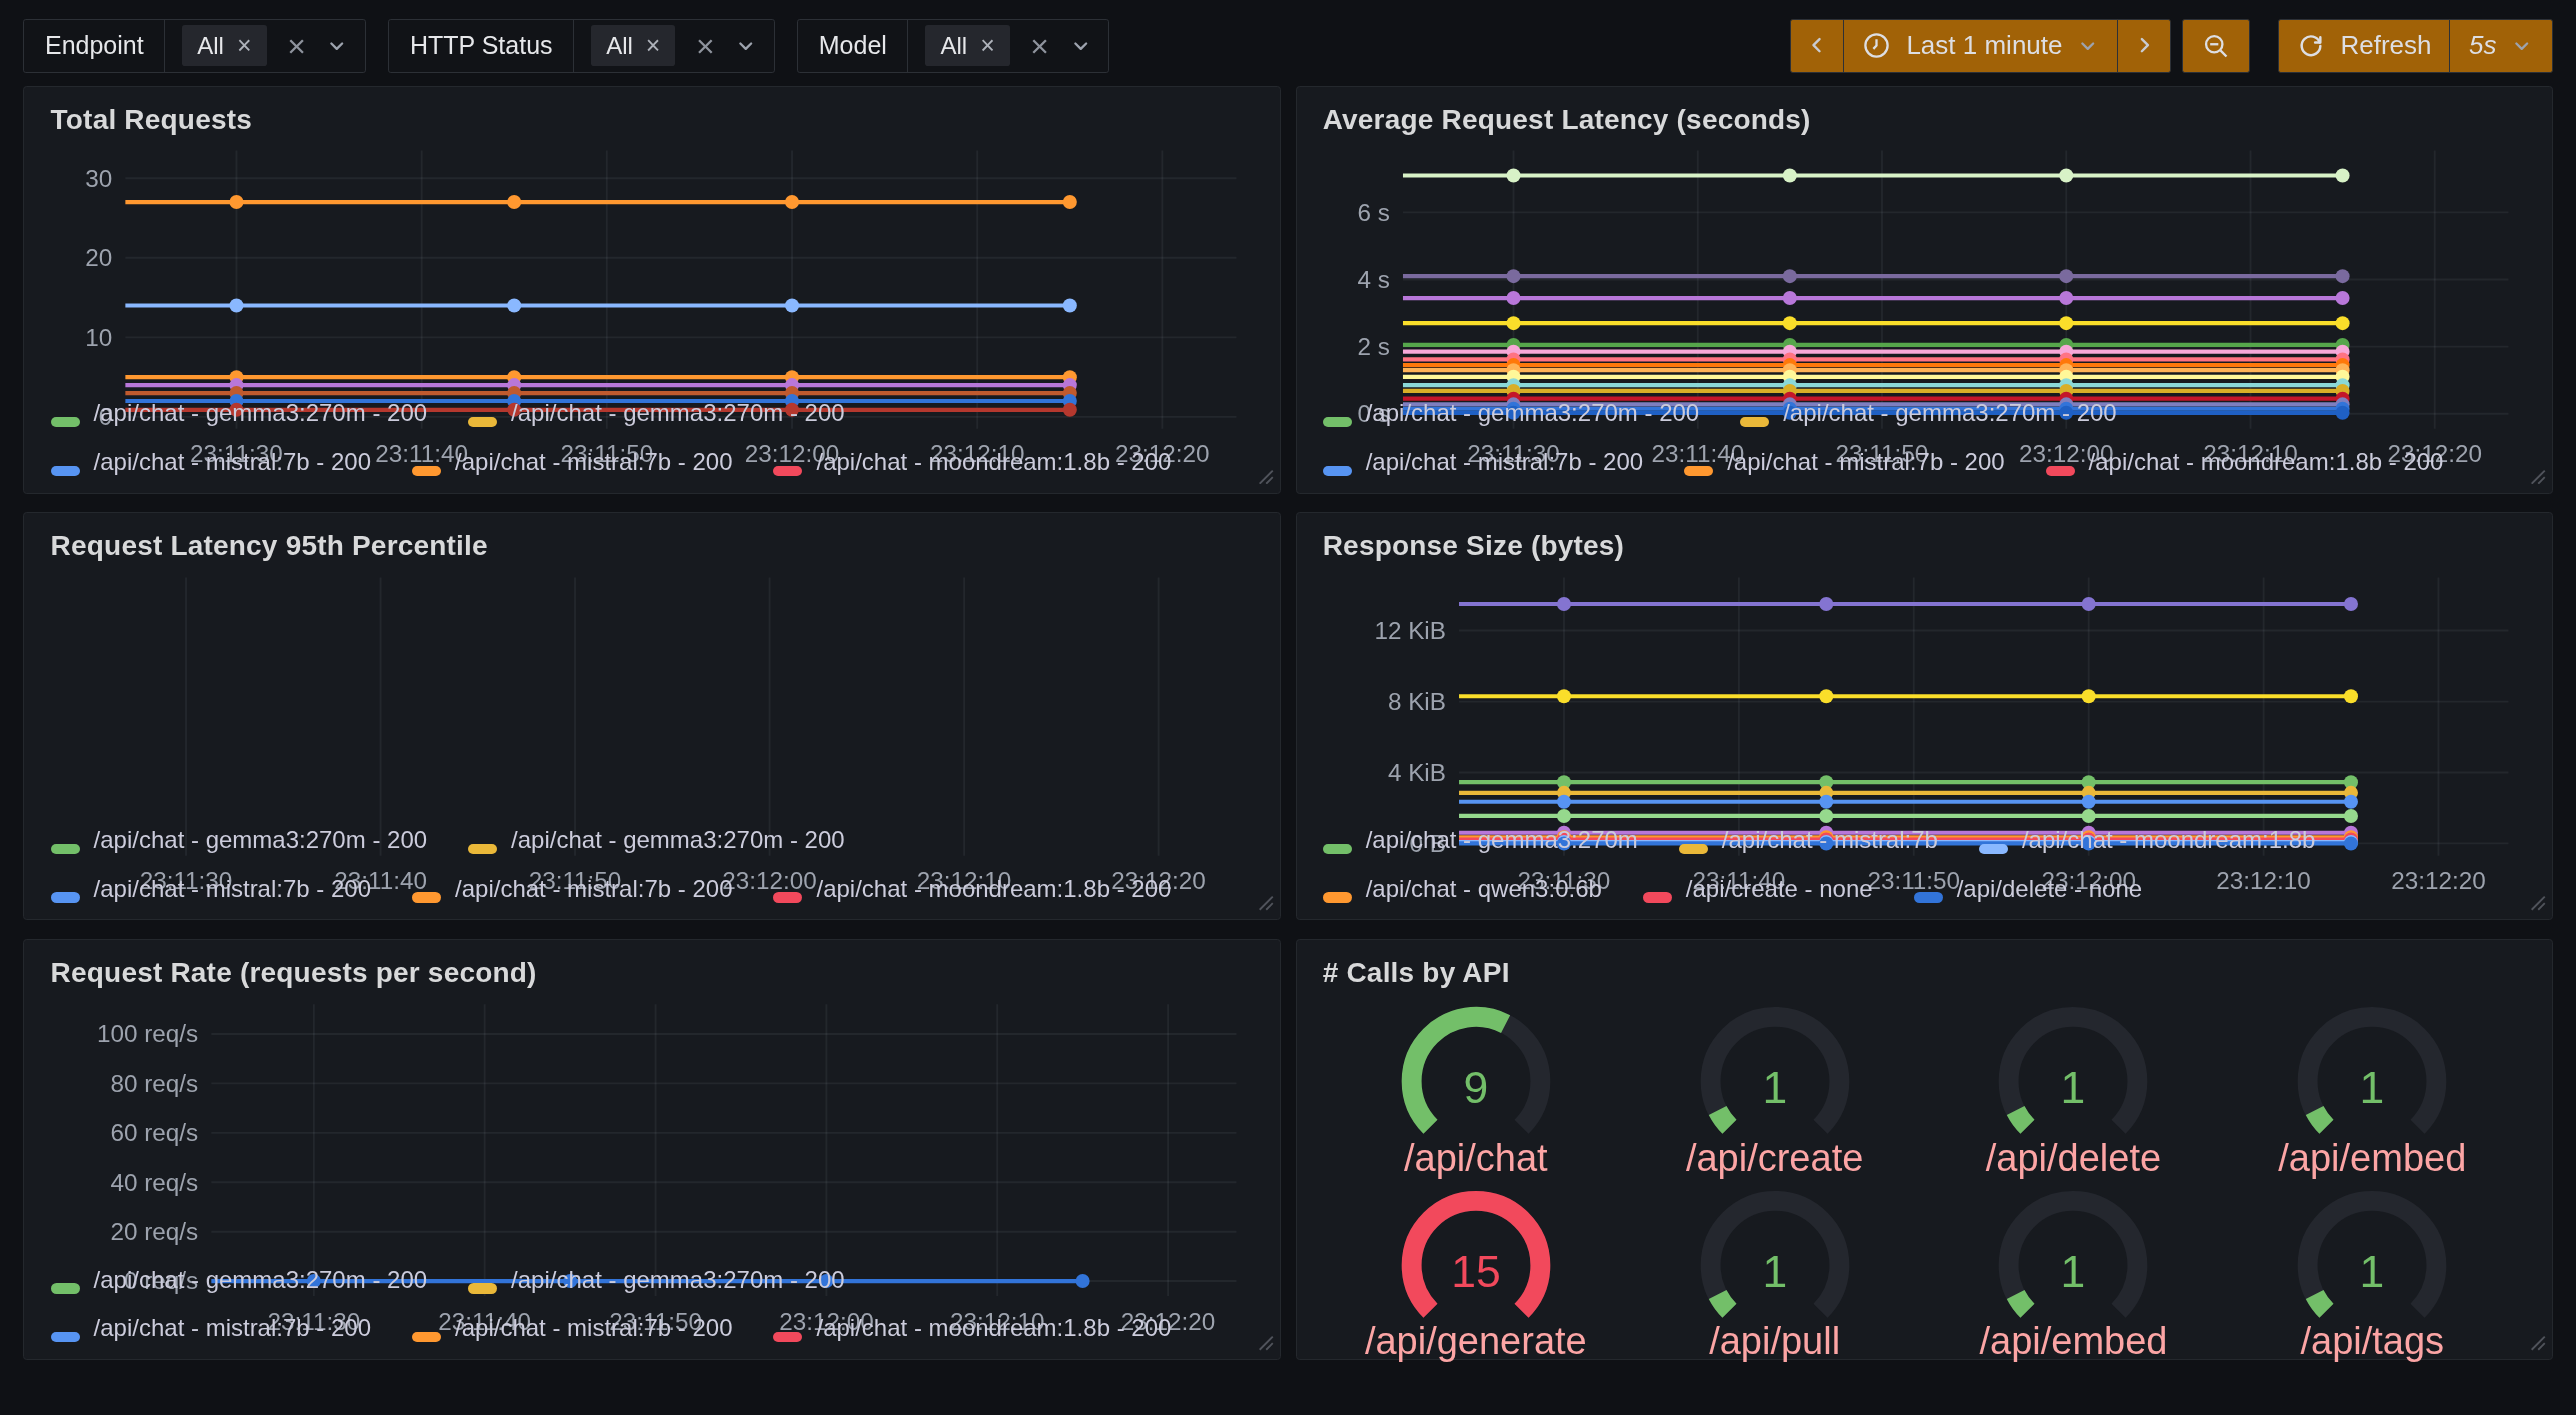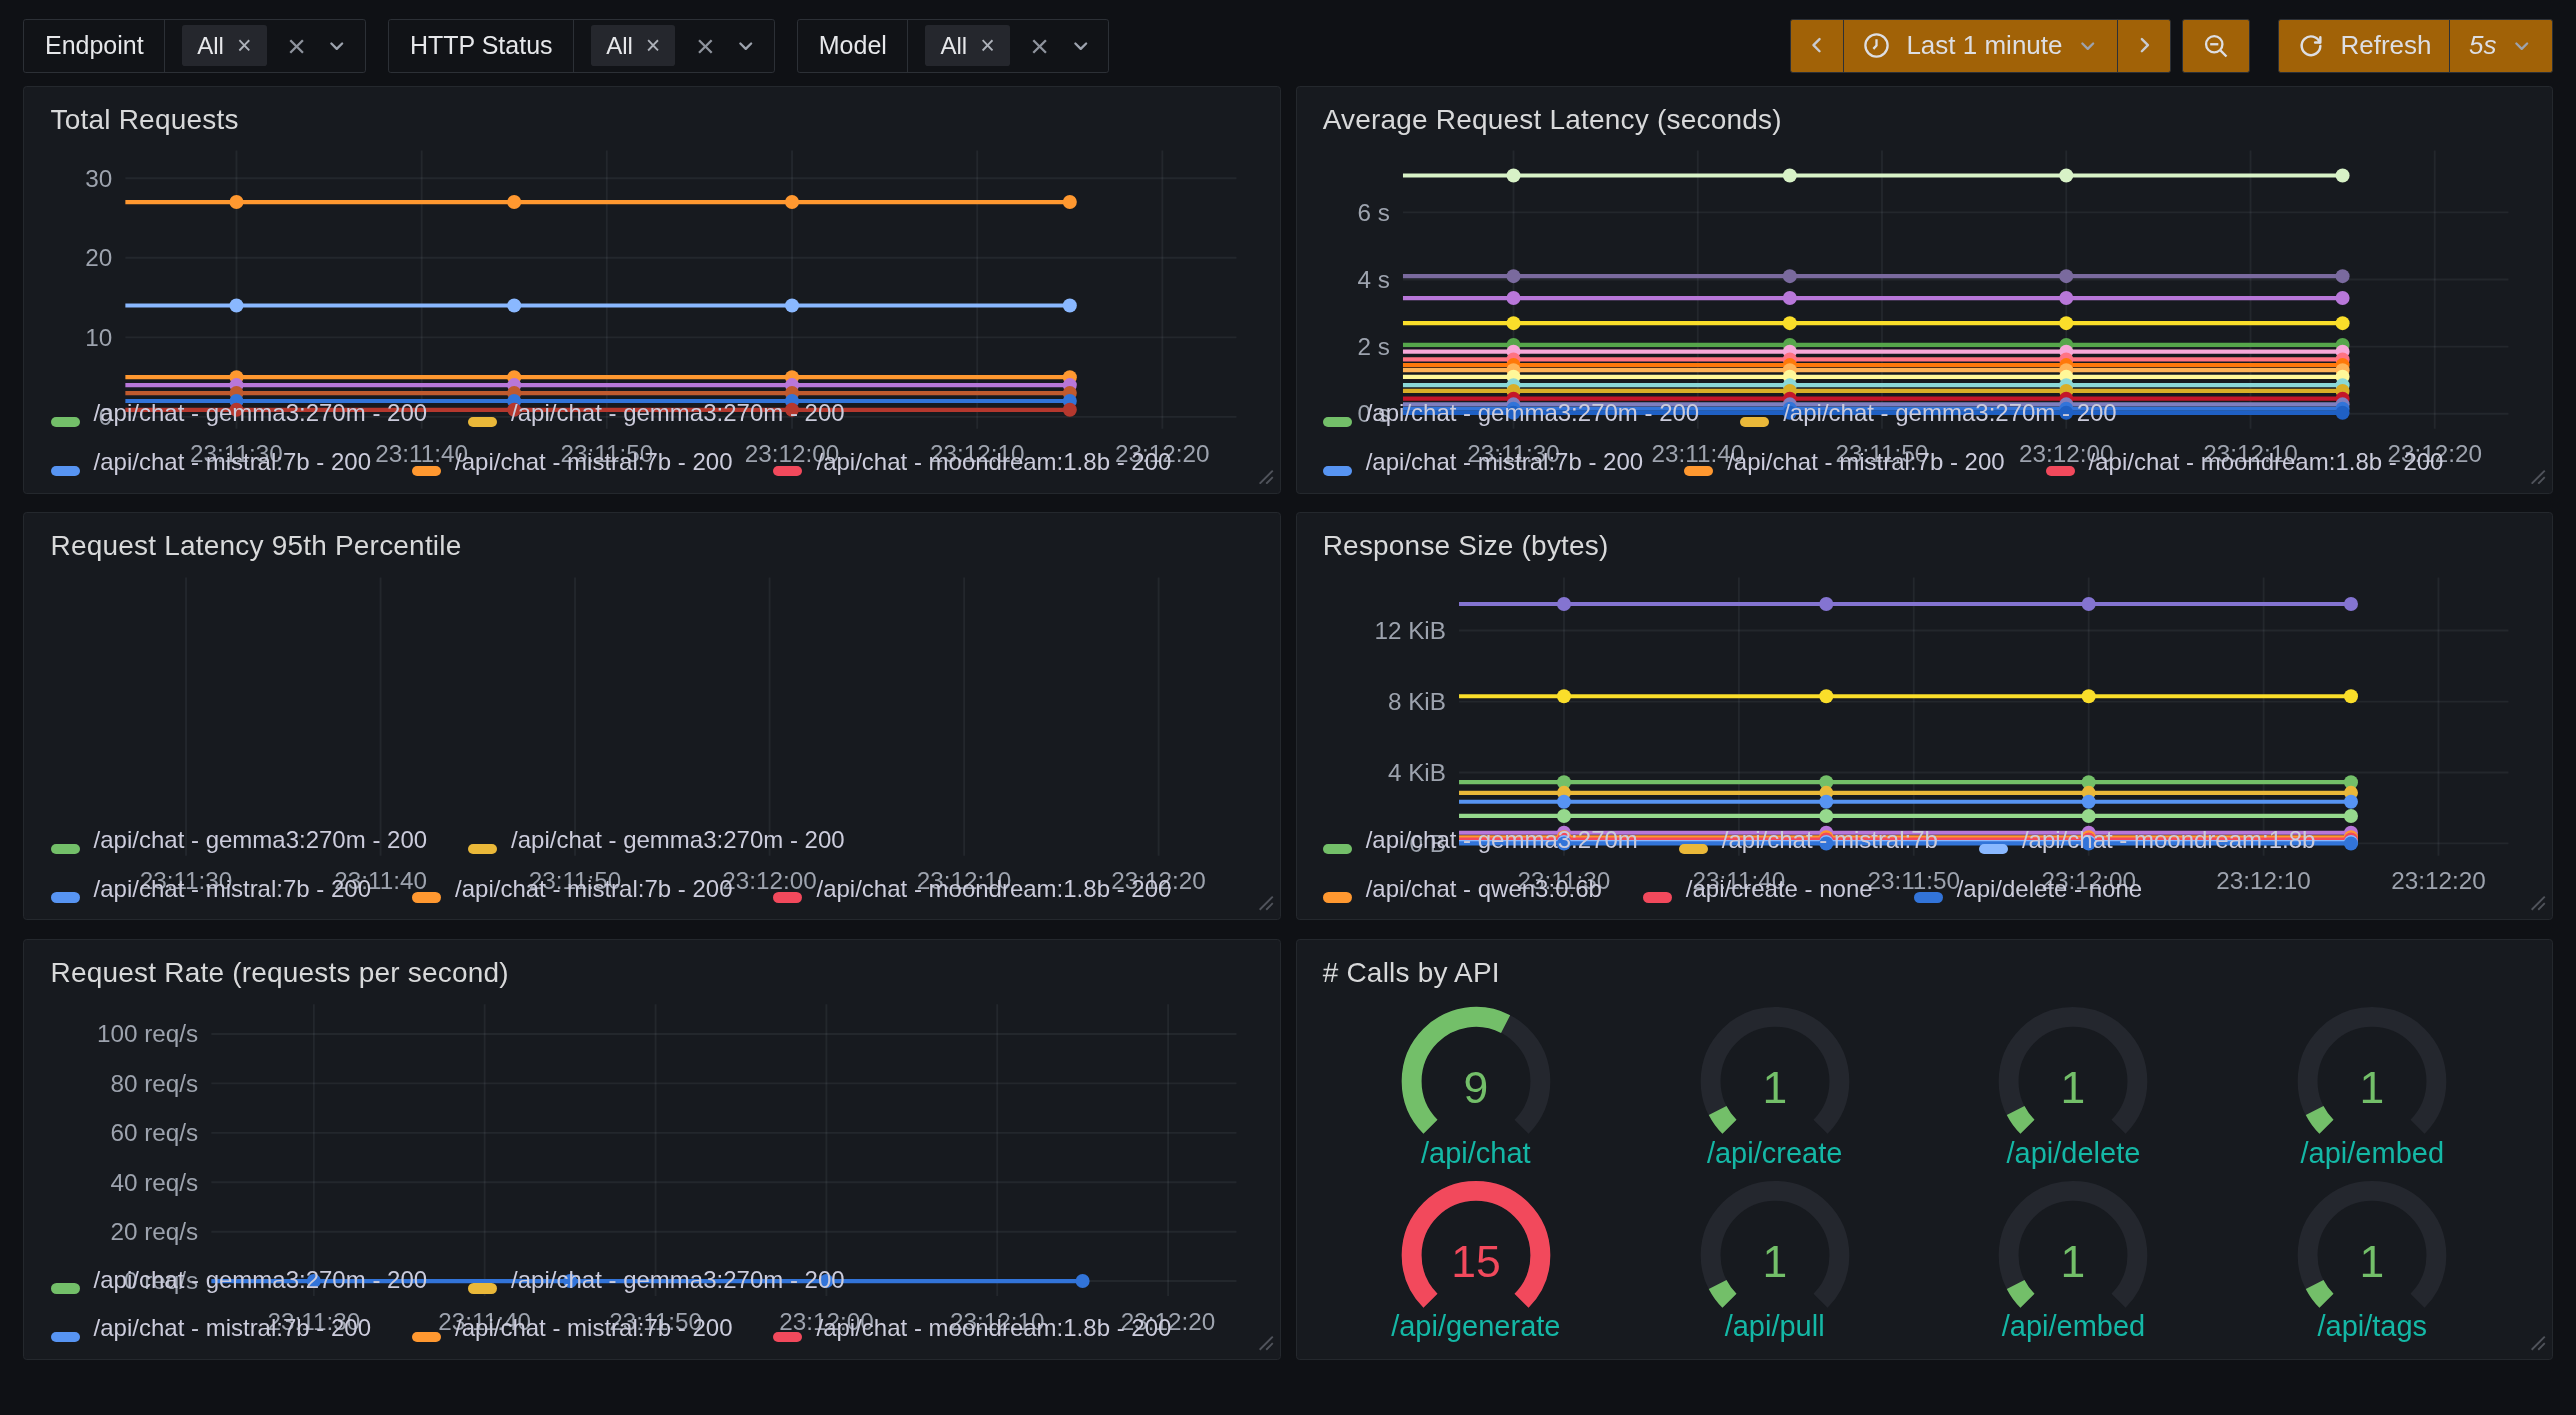--- a/index.html
+++ b/index.html
@@ -19,31 +19,31 @@
   .tbtn{height:54px;display:flex;align-items:center;gap:15px;padding:0 18.7px;background:#a16207;border:1.9px solid #2C3036;color:#DDDEE3;font-size:26px;box-sizing:border-box;cursor:pointer;white-space:nowrap;}
   .tgroup .tbtn+.tbtn{margin-left:-1.9px;}
   .tgroup .tbtn:first-child{border-radius:2.8px 0 0 2.8px;}
   .tgroup .tbtn:last-child{border-radius:0 2.8px 2.8px 0;font-style:italic;}
   .tbtn.single{border-radius:2.8px;margin-left:11.2px;}
   .tgroup.refresh{margin-left:28px;}
   .nav{padding:0 15px;color:#C9CBD1;}
   
   .grid{display:grid;grid-template-columns:1fr 1fr;grid-template-rows:408px 408px 421px;gap:18.7px 15px;padding:7.5px 23.4px 22.4px;}
   .panel{position:relative;background:#171A1F;border:1.9px solid #24282D;border-radius:3.7px;display:flex;flex-direction:column;padding:15px 20.6px 7.5px;box-sizing:border-box;}
-  .ptitle{margin:1.9px 0 3.7px 5.6px;font-size:28px;font-weight:400;color:#D8D9DA;letter-spacing:0.2px;}
+  .ptitle{margin:1.9px 0 3.7px 5.6px;font-size:28px;font-weight:700;color:#D8D9DA;letter-spacing:0.2px;}
   .chart{flex:1;min-height:0;}
   .legend{padding:1.9px 5.6px 9.3px;}
   .lrow{display:flex;gap:41px;margin-top:20.6px;}
   .litem{display:flex;align-items:flex-end;gap:14px;font-size:24px;color:#CCCCDC;cursor:pointer;white-space:nowrap;}
   .litem i{width:29px;height:10.3px;border-radius:5.6px;display:inline-block;flex:0 0 auto;}
   .grip{position:absolute;right:5.6px;bottom:5.6px;opacity:.85;}
   
   .gauges{flex:1;display:grid;grid-template-columns:repeat(4,1fr);grid-template-rows:1fr 1fr;place-items:center;padding:3.7px 9.3px 13px;}
   .gauge{display:flex;flex-direction:column;align-items:center;}
-  .gauge .glabel{font-size:29px;color:#14b8a6;margin-top:-1.9px;}
+  .gauge .glabel{font-size:38px;color:#fca5a5;margin-top:-1.9px;}
 </style>
 </head>
 <body>
 
 <header class="toolbar">
   <div class="filters" id="filters">
       <div class="filter">
         <span class="f-label">Endpoint</span>
         <span class="f-value">
           <span class="chip">All<span class="cx">×</span></span>

